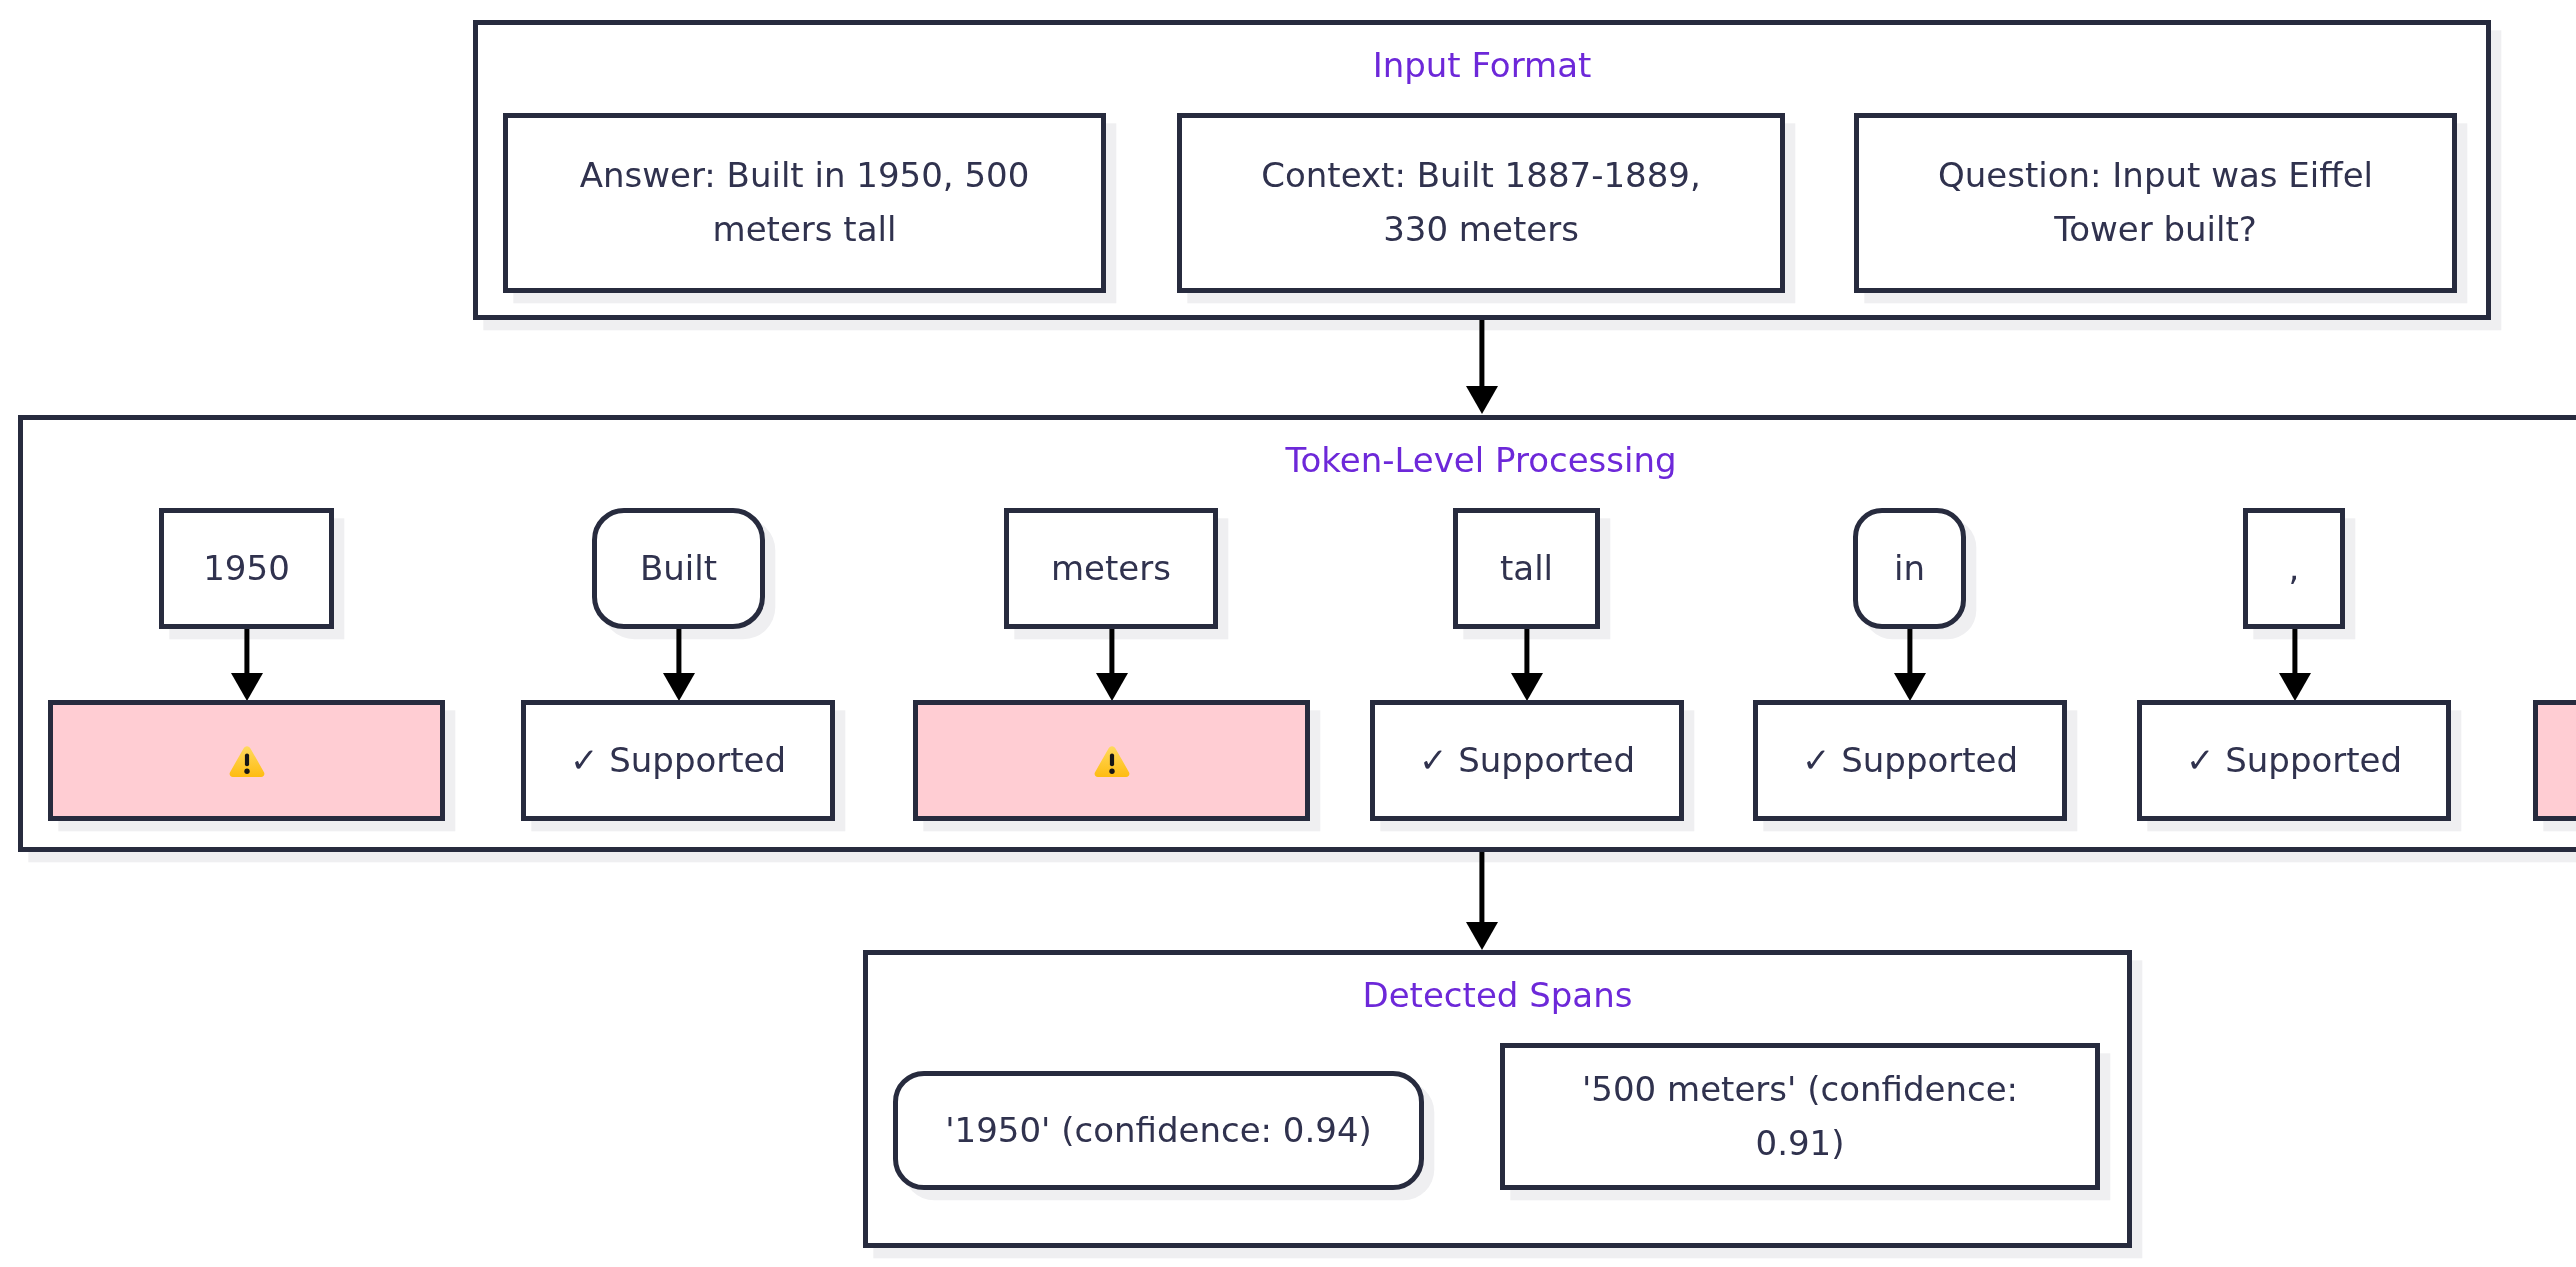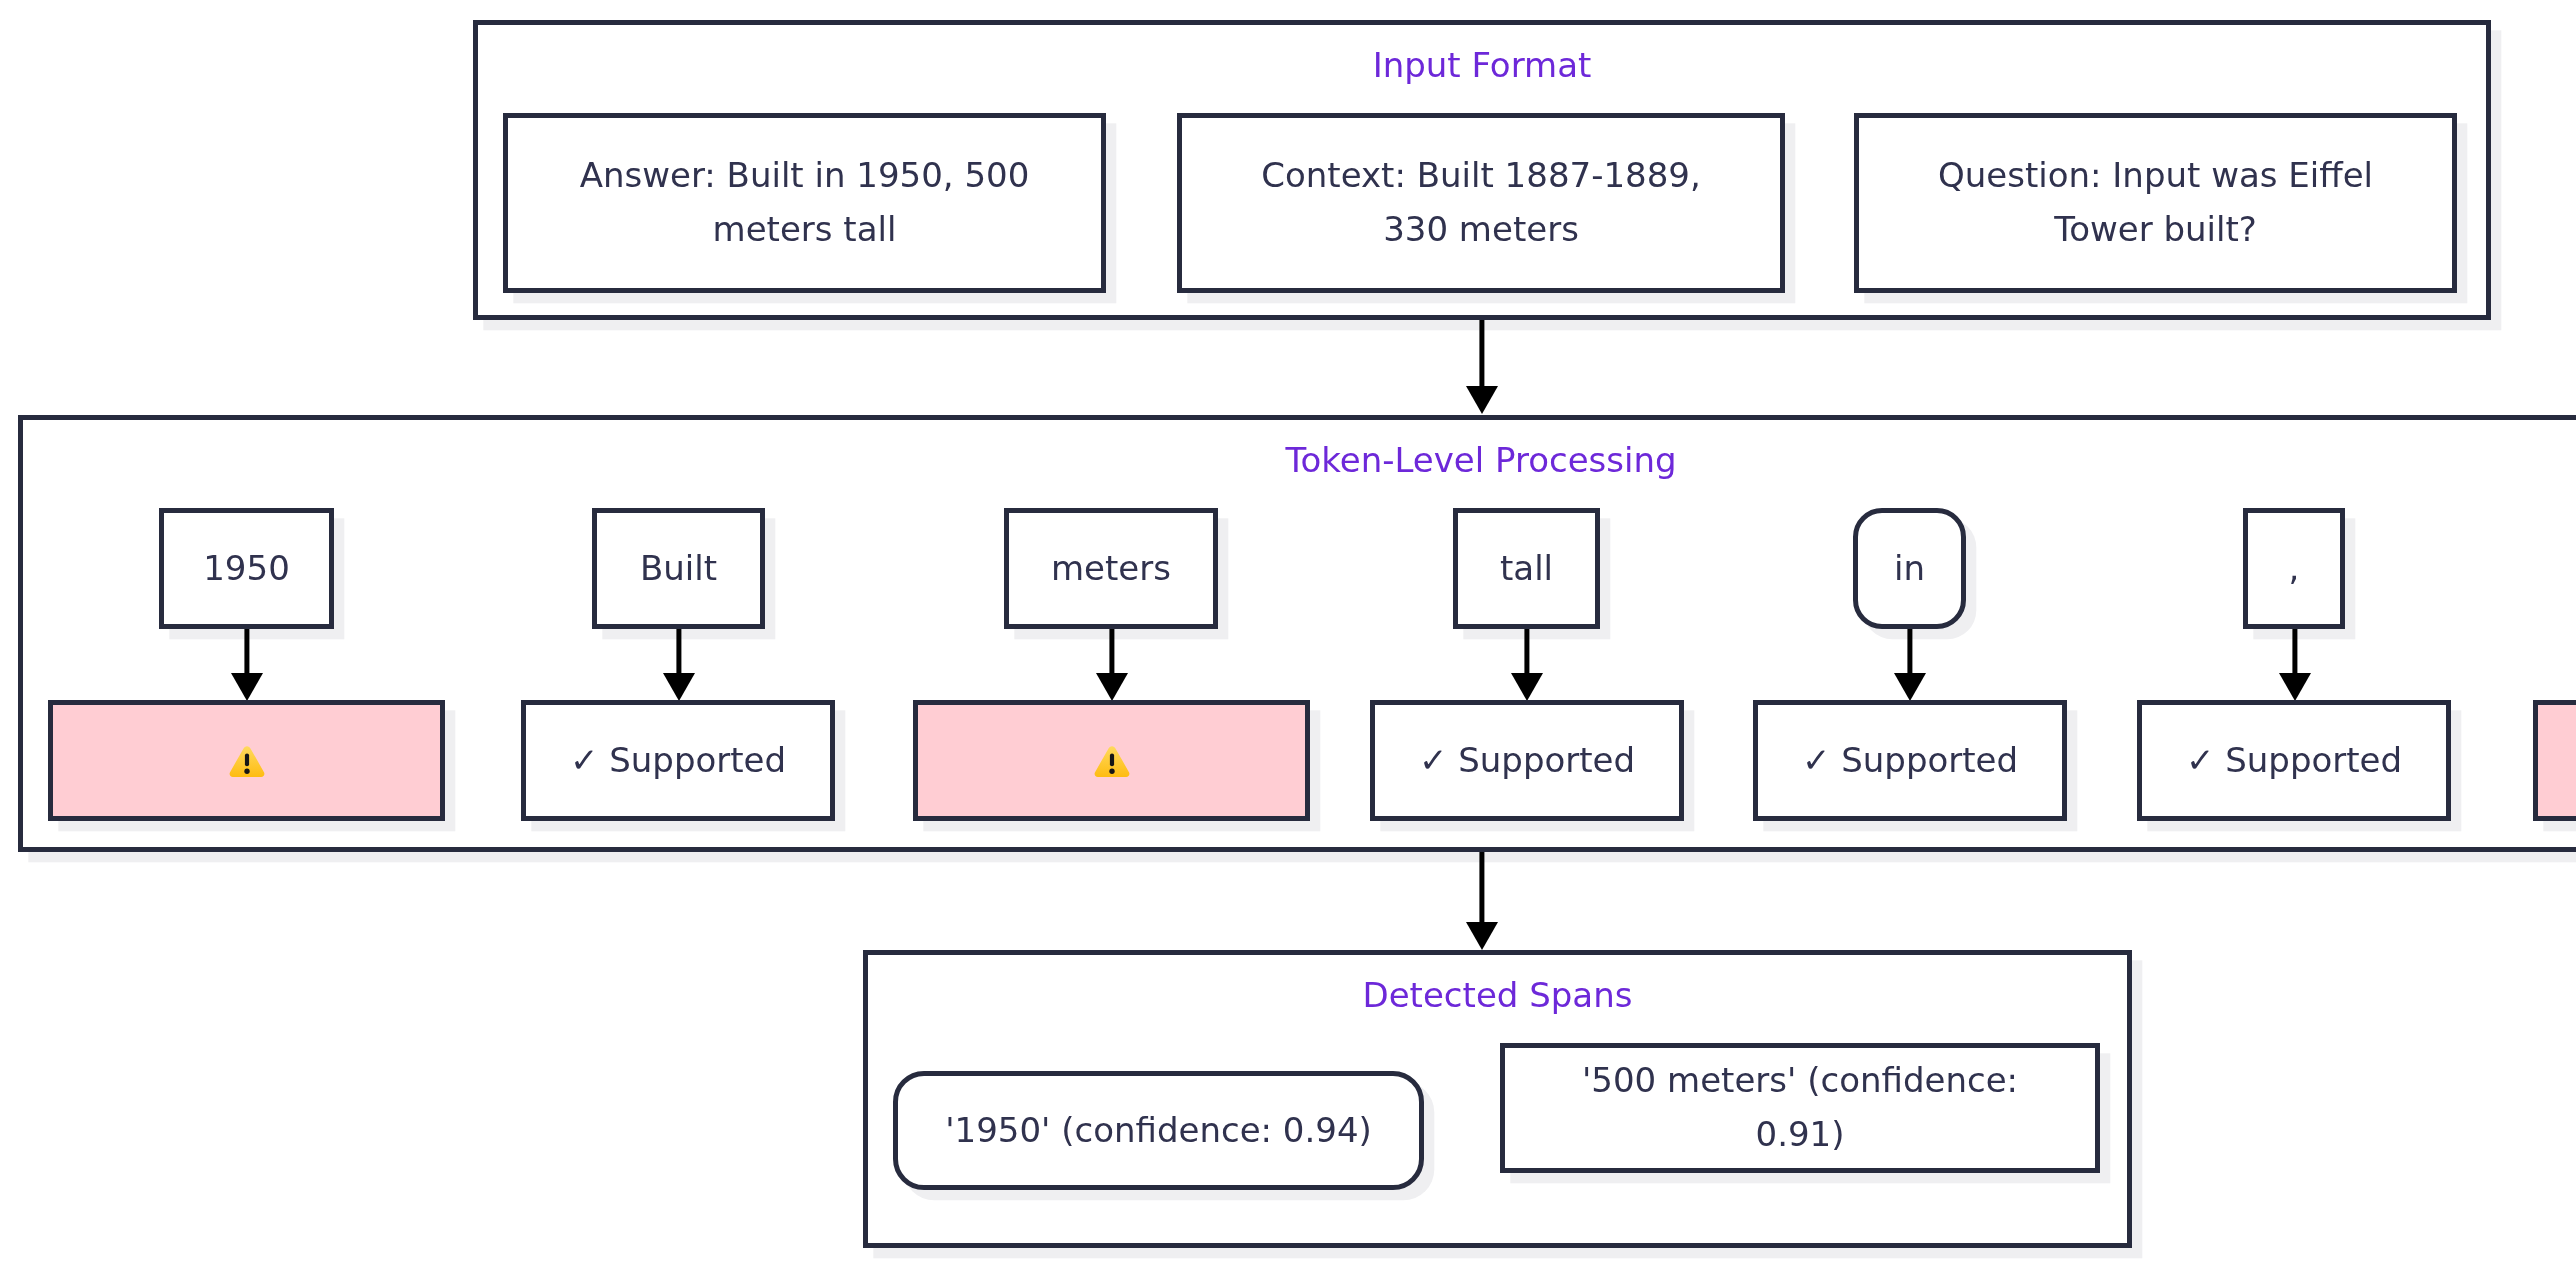--- a/index.html
+++ b/index.html
@@ -109,21 +109,21 @@
     <div class="shaft" style="height:66px;"></div>
     <div class="head"></div>
   </div>
 
   <div class="cluster" style="left:18px; top:415px; width:2926px; height:437px;">
     <div class="cluster-title">Token-Level Processing</div>
 
     <div class="node" style="left:136px; top:88px; width:175px; height:121px;">
       <span class="line">1950</span>
     </div>
-    <div class="node" style="left:569px; top:88px; width:173px; height:121px;">
+    <div class="node" style="left:569px; top:88px; width:173px; height:121px;border-radius:32px;">
       <span class="line">Built</span>
     </div>
     <div class="node" style="left:981px; top:88px; width:214px; height:121px;">
       <span class="line">meters</span>
     </div>
     <div class="node" style="left:1430px; top:88px; width:147px; height:121px;">
       <span class="line">tall</span>
     </div>
     <div class="node" style="left:1830px; top:88px; width:113px; height:121px;border-radius:29px;">
       <span class="line">in</span>
@@ -193,20 +193,20 @@
     <div class="head"></div>
   </div>
 
   <div class="cluster" style="left:847px; top:950px; width:1269px; height:298px;margin-left:16px;">
     <div class="cluster-title">Detected Spans</div>
 
     <div class="node" style="left:25px; top:116px; width:531px; height:119px;border-radius:31px;">
       <span class="line">'1950' (confidence: 0.94)</span>
     </div>
 
-    <div class="node" style="left:632px; top:88px; width:600px; height:130px;">
+    <div class="node" style="left:632px; top:88px; width:600px; height:147px;">
       <span class="line">'500 meters' (confidence:</span>
       <span class="line">0.91)</span>
     </div>
   </div>
 
 </div>
 
 
 </body></html>

